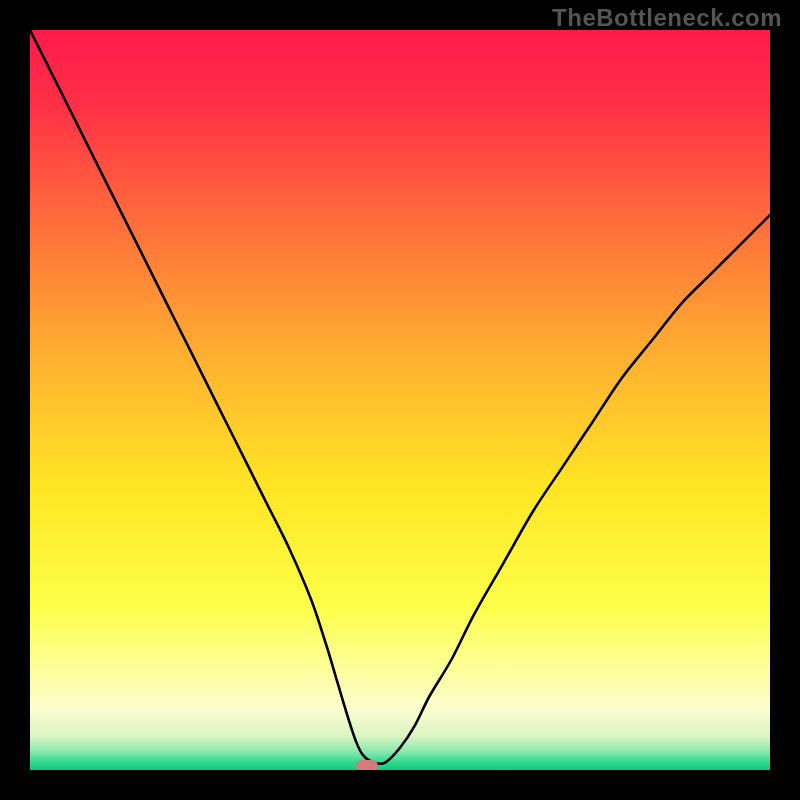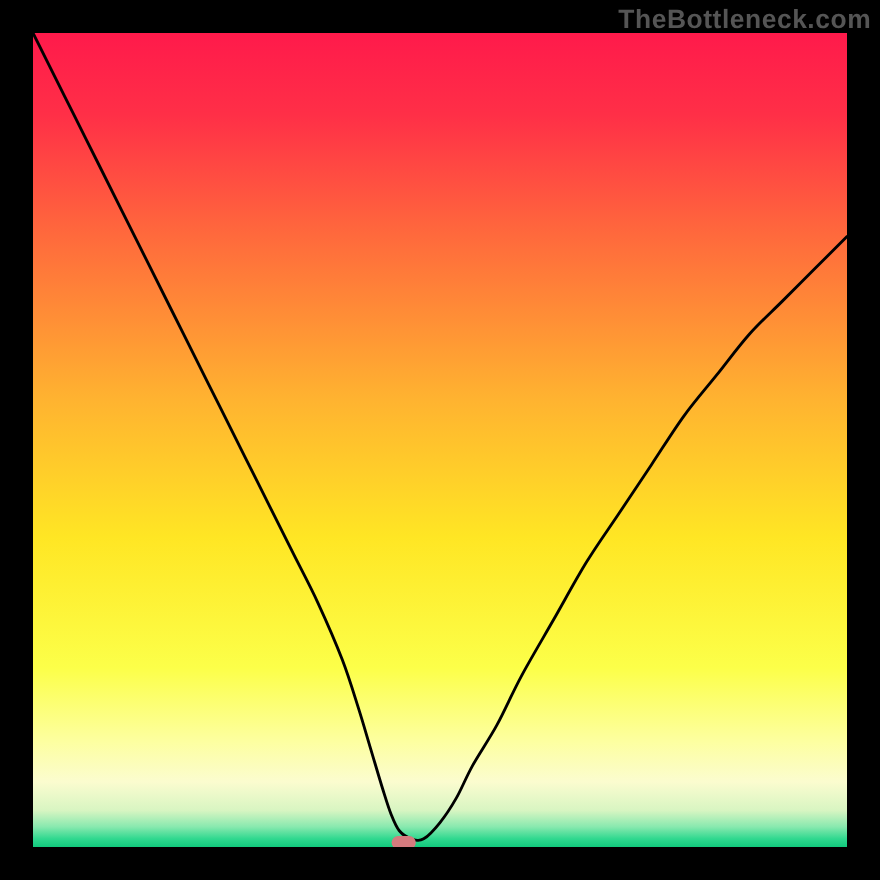--- a/index.html
+++ b/index.html
@@ -13,21 +13,21 @@
   }
   .frame {
     position: relative;
     width: 800px;
     height: 800px;
     background: #000;
   }
   .watermark {
     position: absolute;
     top: 4px;
-    right: 8px;
+    right: 18px;
     color: #555;
     font-size: 24px;
     font-weight: 600;
     letter-spacing: 0.5px;
     z-index: 10;
   }
   .plot {
     position: absolute;
     left: 30px;
     top: 30px;

